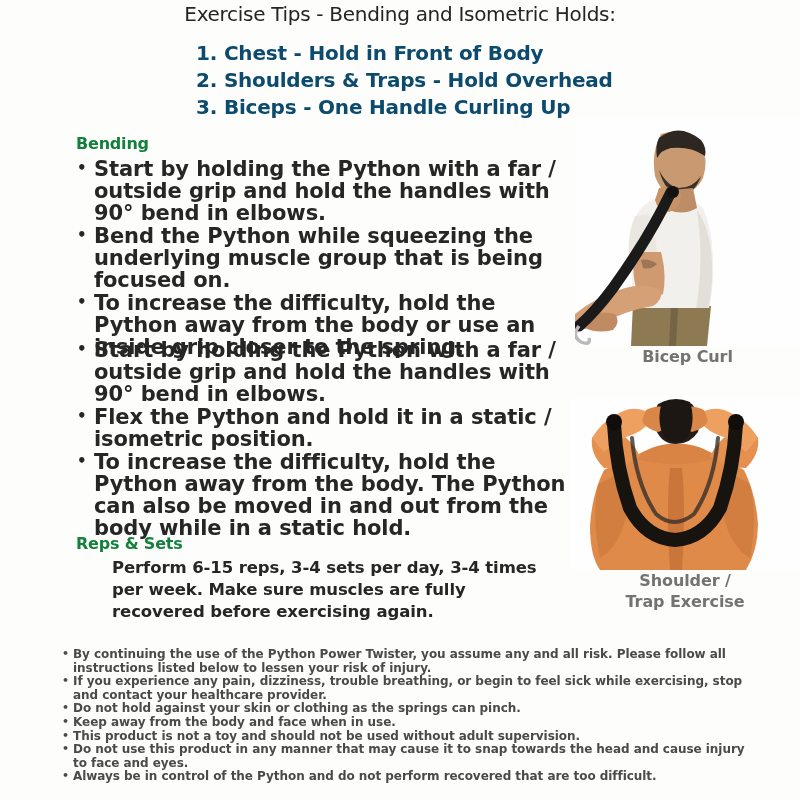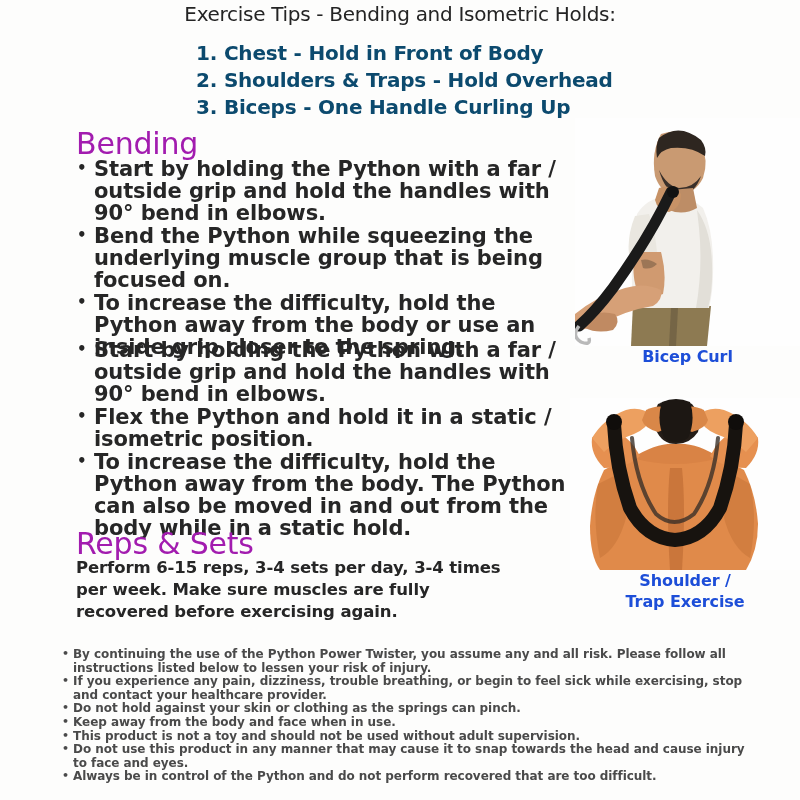--- a/index.html
+++ b/index.html
@@ -52,23 +52,23 @@
     letter-spacing: -0.2px;
   }
 
   
   .section {
     position: absolute;
     left: 76px;
     width: 500px;
   }
   .section-head {
-    font-size: 30px;
-    font-weight: 400;
-    color: #a21caf;
+    font-size: 16px;
+    font-weight: 700;
+    color: #15803d;
     line-height: 26px;
     letter-spacing: -0.2px;
   }
   .bullets {
     margin: 0;
     padding: 0;
     list-style: none;
   }
   .bullets li {
     position: relative;
@@ -88,35 +88,36 @@
     font-size: 15px;
     color: #262626;
   }
   .para {
     font-size: 16.5px;
     font-weight: 600;
     line-height: 22px;
     color: #262626;
     letter-spacing: -0.1px;
     width: 440px;
+    margin-left: 36px;
   }
 
   #sec-bending { top: 131px; }
   #sec-isometric { top: 338px; }
   #sec-reps { top: 531px; }
 
   
   .photo-block {
     position: absolute;
   }
   .caption {
     text-align: center;
     font-size: 16px;
     font-weight: 600;
-    color: #1d4ed8;
+    color: #737373;
     line-height: 21px;
     letter-spacing: -0.1px;
   }
 
   #photo-bicep { left: 575px; top: 118px; width: 225px; }
   #photo-shoulder { left: 570px; top: 398px; width: 230px; }
 
   .figure {
     position: relative;
     overflow: hidden;

